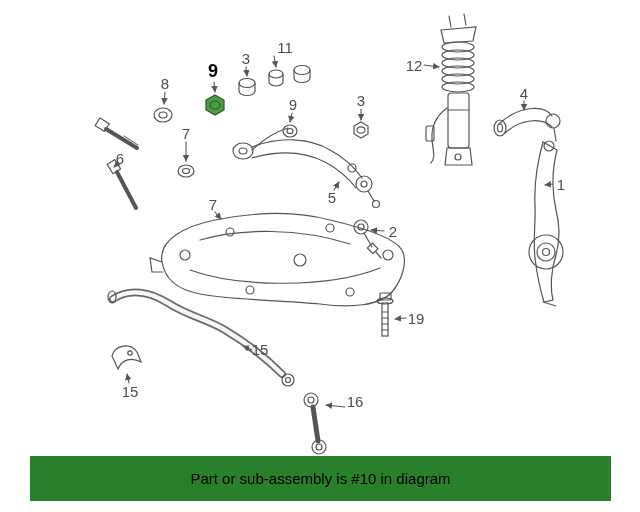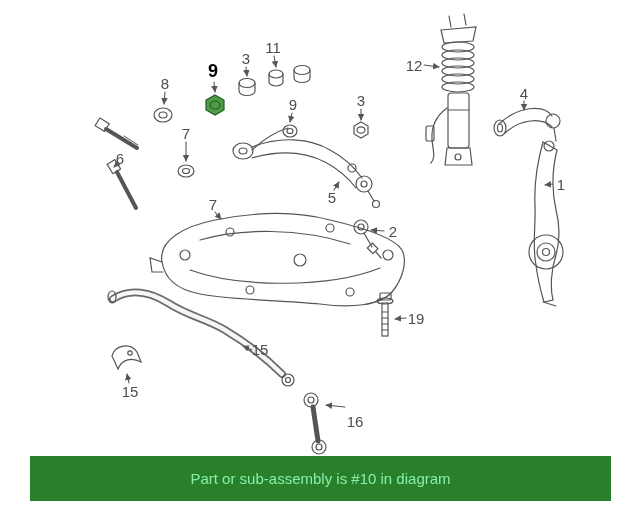--- a/index.html
+++ b/index.html
@@ -3,21 +3,21 @@
 <meta charset="utf-8">
 <style>
   html,body{margin:0;padding:0;background:#ffffff;}
   #stage{position:relative;width:640px;height:512px;background:#ffffff;overflow:hidden;
          font-family:"Liberation Sans", sans-serif;}
   #art{position:absolute;left:0;top:0;}
   .part-label{position:absolute;transform:translate(-50%,-50%);
     font-size:15px;color:#4d4d4d;cursor:pointer;user-select:none;}
   .part-label.highlight{font-size:18px;font-weight:bold;color:#000000;}
   #banner{position:absolute;left:30px;top:456px;width:581px;height:45px;
-    background:#2a7f2a;color:#86efac;text-align:center;
+    background:#2a7f2a;color:#000000;text-align:center;
     display:flex;flex-direction:column;justify-content:center;line-height:21px;font-size:15px;}
 </style>
 </head>
 <body>
 
 <div id="stage">
 
   <svg id="art" width="640" height="512" viewBox="0 0 640 512" fill="none" stroke="#555555" stroke-width="1.2" stroke-linecap="round">
     <defs>
       <marker id="arrow" markerWidth="7" markerHeight="7" refX="5.5" refY="3" orient="auto">
@@ -192,26 +192,26 @@
   <div class="part-label" style="left:561px;top:184px">1</div>
   <div class="part-label" style="left:393px;top:231px">2</div>
   <div class="part-label" style="left:361px;top:100px">3</div>
   <div class="part-label" style="left:524px;top:93px">4</div>
   <div class="part-label" style="left:332px;top:197px">5</div>
   <div class="part-label" style="left:120px;top:158px">6</div>
   <div class="part-label" style="left:186px;top:133px">7</div>
   <div class="part-label" style="left:165px;top:83px">8</div>
   <div class="part-label" style="left:293px;top:104px">9</div>
   <div class="part-label highlight" style="left:213px;top:71px">9</div>
-  <div class="part-label" style="left:273px;top:47px">11</div>
+  <div class="part-label" style="left:285px;top:47px">11</div>
   <div class="part-label" style="left:246px;top:58px">3</div>
   <div class="part-label" style="left:414px;top:65px">12</div>
   <div class="part-label" style="left:260px;top:349px">15</div>
   <div class="part-label" style="left:130px;top:391px">15</div>
-  <div class="part-label" style="left:355px;top:421px">16</div>
+  <div class="part-label" style="left:355px;top:401px">16</div>
   <div class="part-label" style="left:213px;top:204px">7</div>
   <div class="part-label" style="left:416px;top:318px">19</div>
 
   <div id="banner">
     <div>Part or sub-assembly is #10 in diagram</div>
   </div>
 
 </div>
 
 </body></html>

